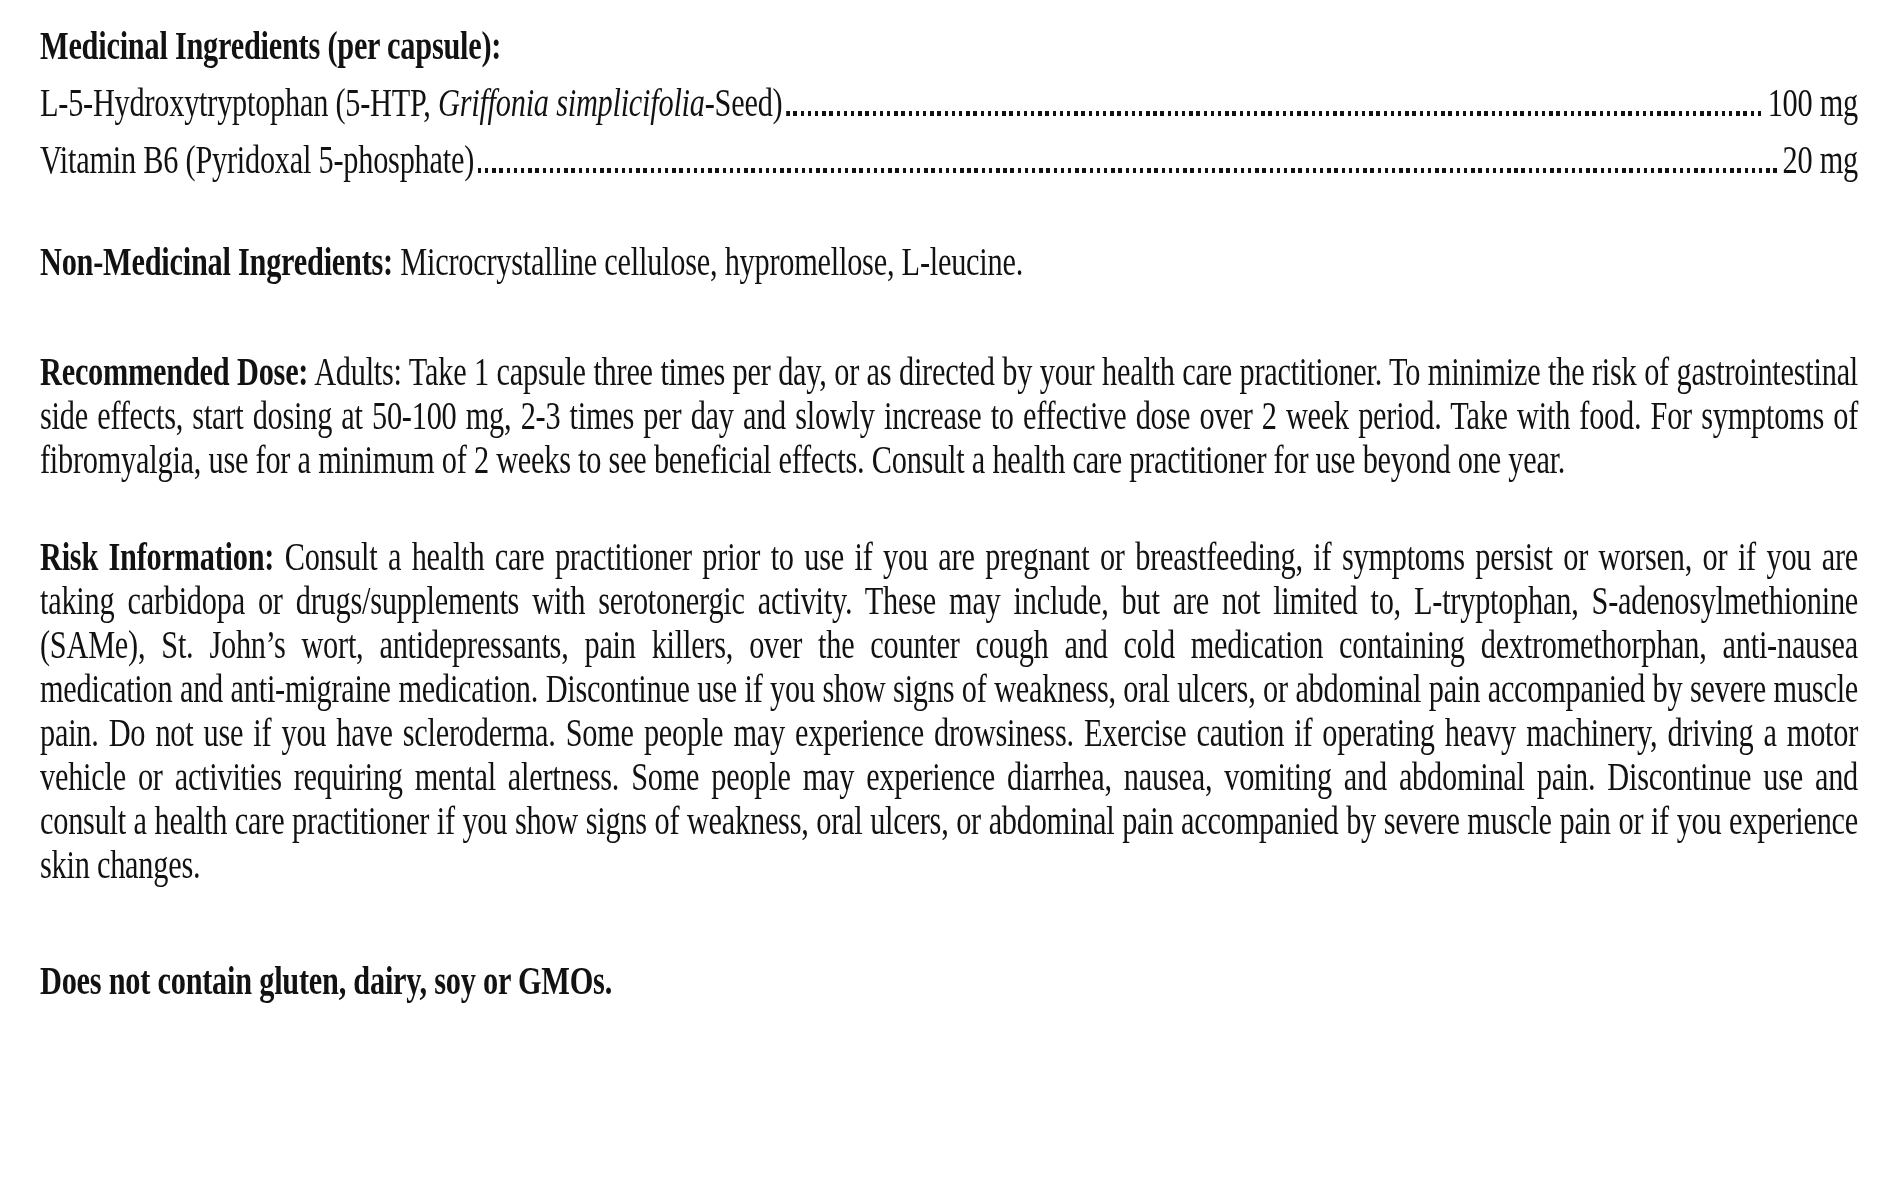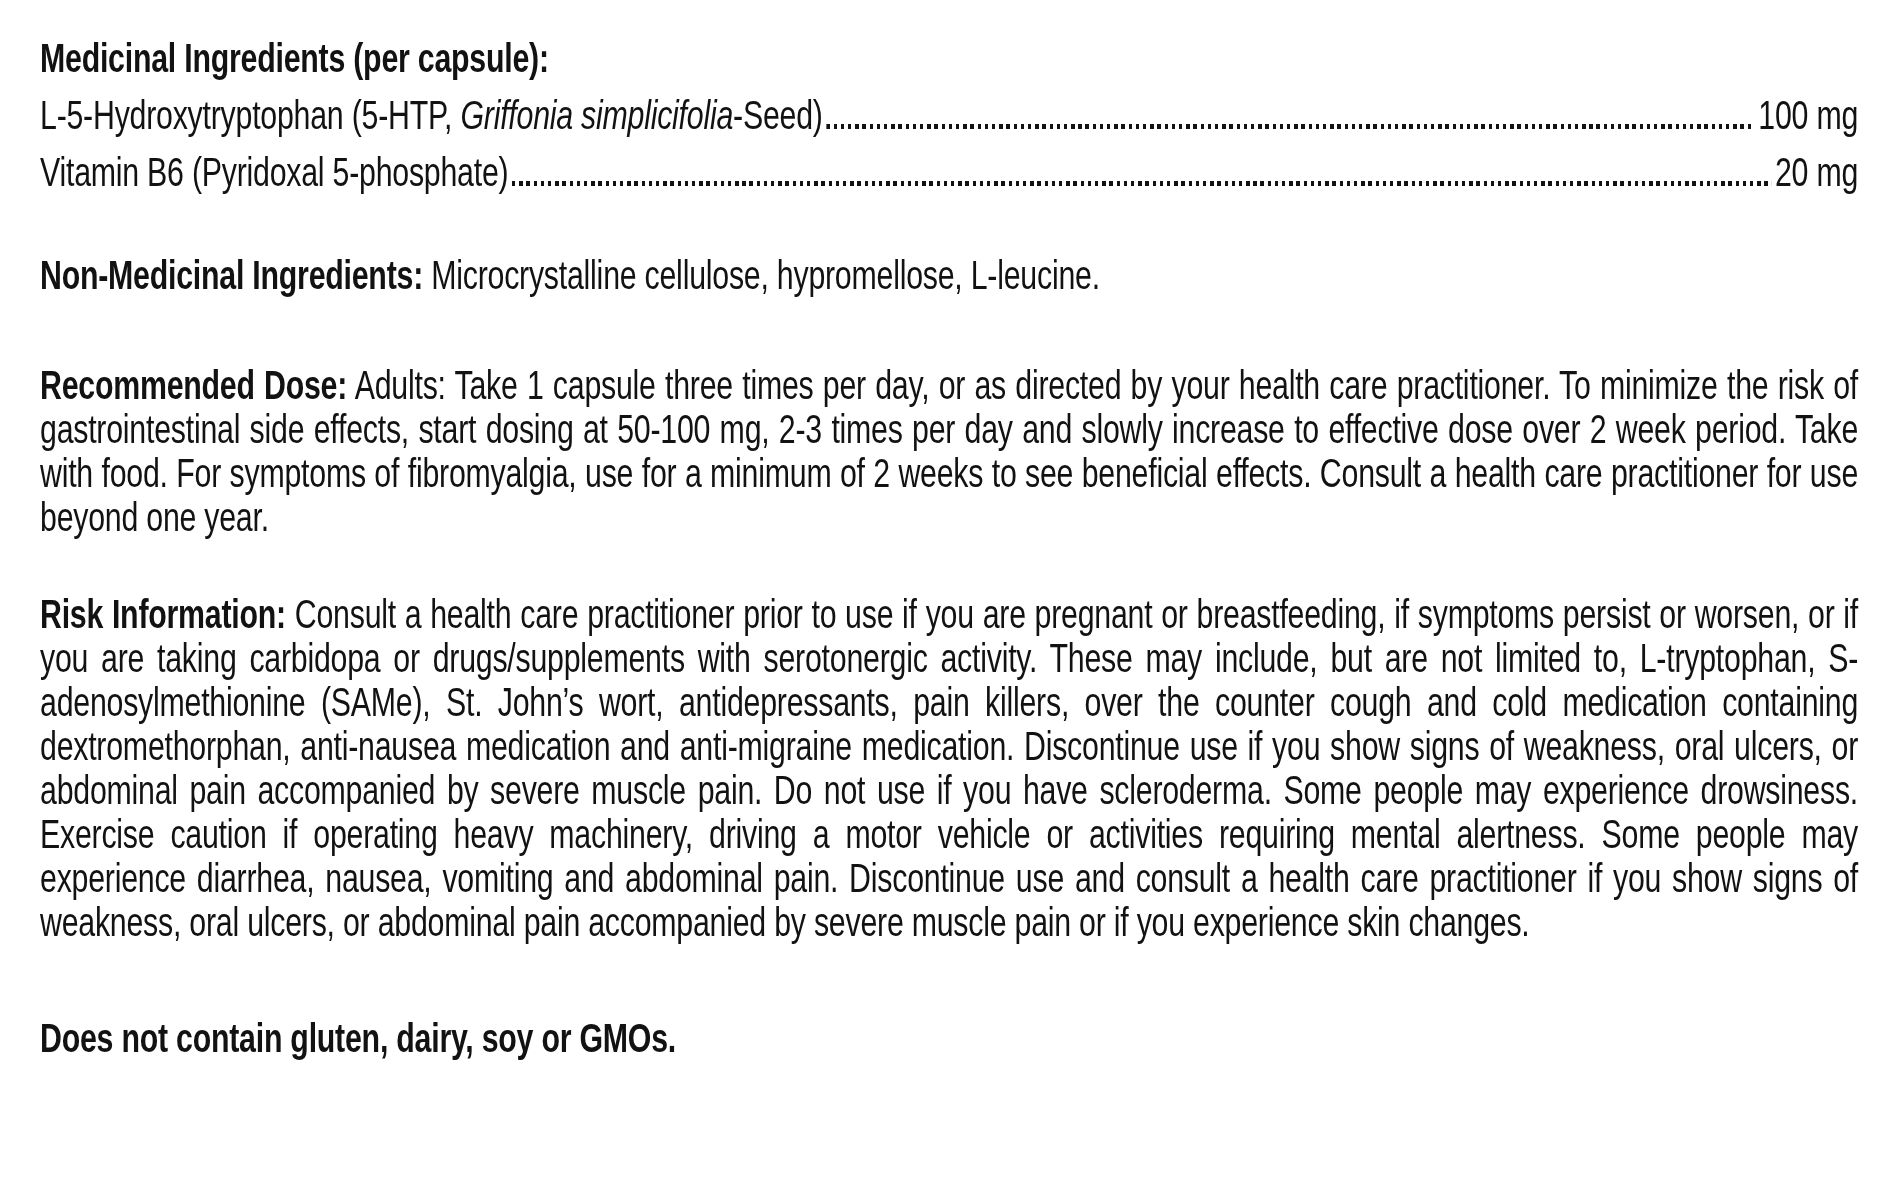--- a/index.html
+++ b/index.html
@@ -7,22 +7,22 @@
     padding: 0;
     background: #ffffff;
     width: 1903px;
     height: 1200px;
     overflow: hidden;
   }
   .panel {
     box-sizing: border-box;
     width: 1903px;
     height: 1200px;
-    padding: 30px 45px 0 40px;
-    font-family: Liberation Sans, sans-serif;
+    padding: 17px 45px 0 40px;
+    font-family: Liberation Serif, serif;
     color: #121212;
     font-size: 40px;
     line-height: 44px;
   }
   
   .squeeze {
     width: 132%;
     transform: scaleX(0.7576);
     transform-origin: top left;
     letter-spacing: -0.3px;

